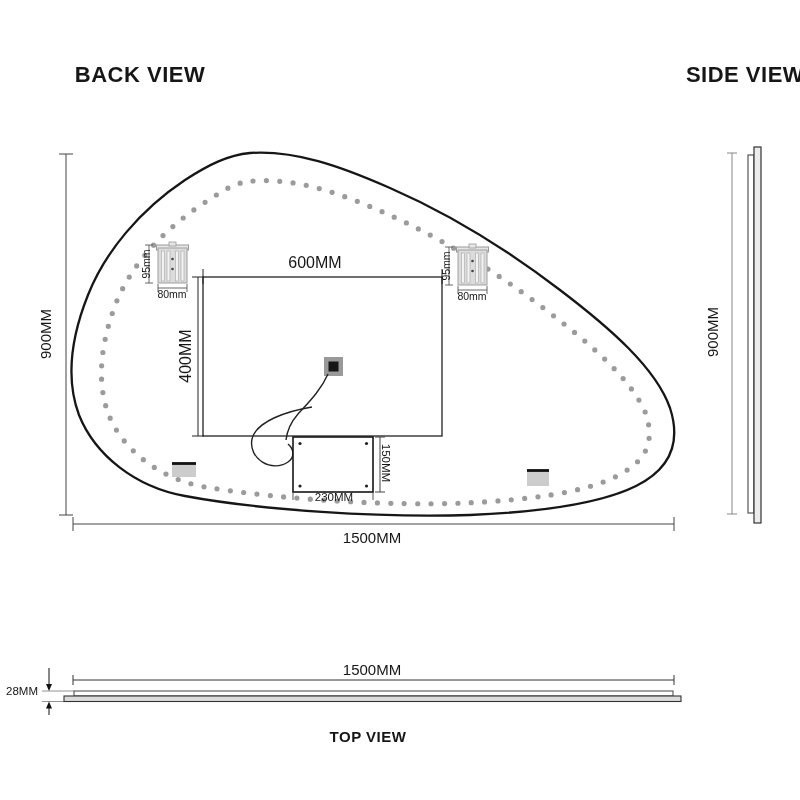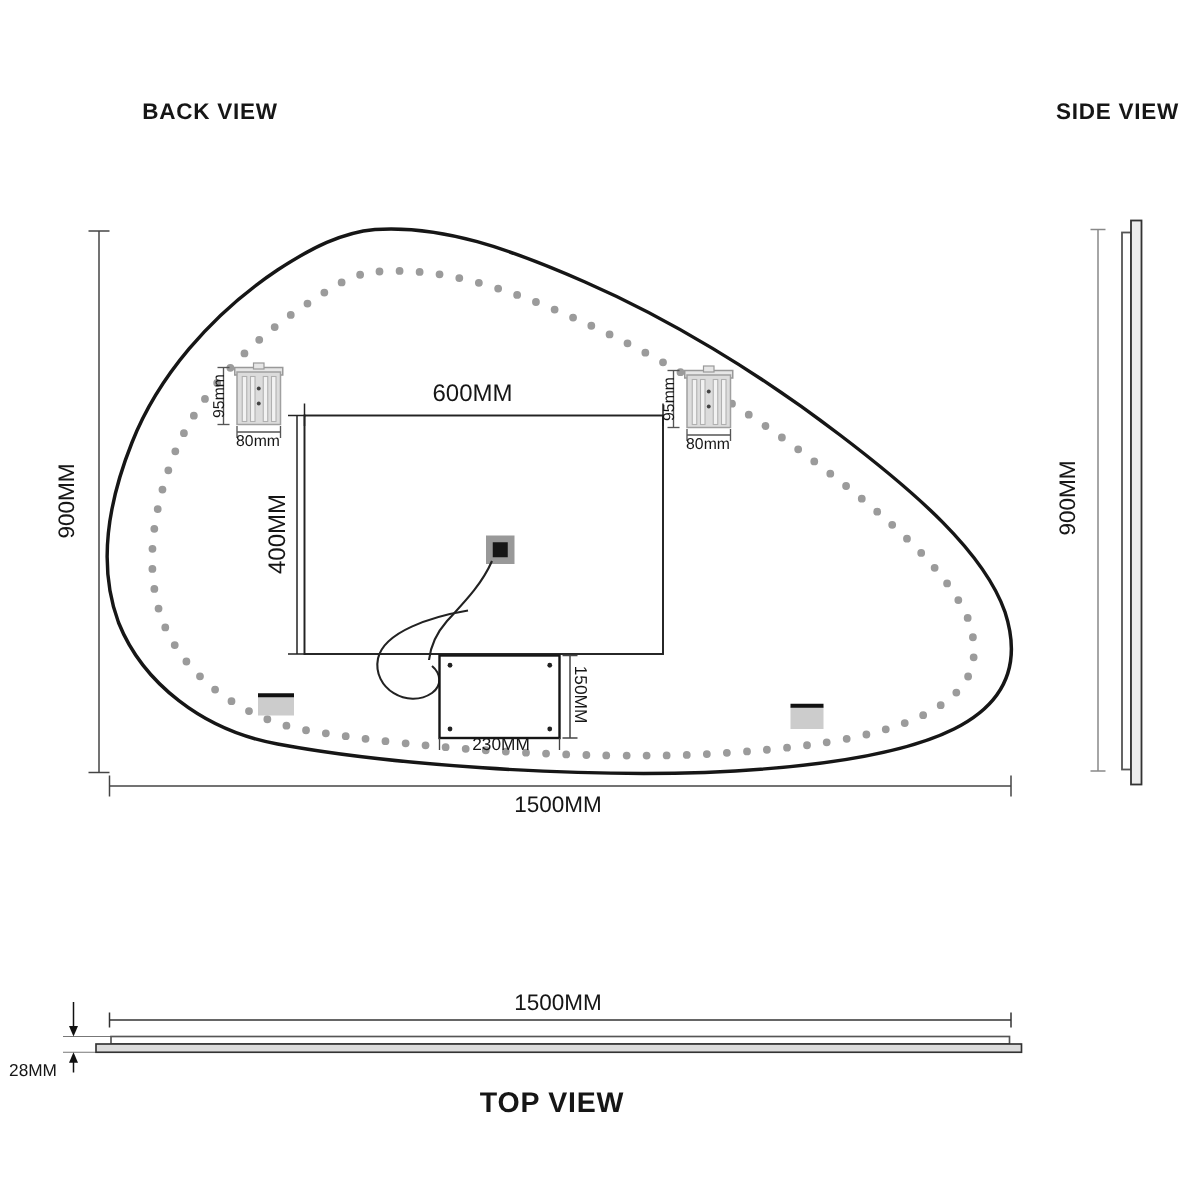--- a/index.html
+++ b/index.html
@@ -3,21 +3,21 @@
 <meta charset="utf-8">
 <style>
   html,body{margin:0;padding:0;background:#fff;}
   #canvas{position:relative;width:800px;height:800px;background:#fff;overflow:hidden;
           font-family:"Liberation Sans", sans-serif;color:#161616;}
   svg{position:absolute;left:0;top:0;}
   .lbl{position:absolute;white-space:nowrap;transform:translate(-50%,-50%);
        font-family:"Liberation Sans", sans-serif;color:#161616;}
   .lbl.rot-ccw{transform:translate(-50%,-50%) rotate(-90deg);}
   .lbl.rot-cw{transform:translate(-50%,-50%) rotate(90deg);}
-  .title{font-weight:bold;font-size:15px;letter-spacing:0.5px;}
+  .title{font-weight:bold;font-size:22px;letter-spacing:0.5px;}
   .dim-lg{font-size:15px;}
   .dim-md{font-size:16px;}
   .dim-sm{font-size:11.5px;}
   .dim-xs{font-size:10.5px;}
 </style>
 </head>
 <body>
 
 <div id="canvas">
 
@@ -178,16 +178,16 @@
 
   <div class="lbl dim-lg rot-ccw" style="left:45px;top:334px;">900MM</div>
   <div class="lbl dim-lg" style="left:372px;top:537px;">1500MM</div>
 
   <div class="lbl dim-sm" style="left:334px;top:497px;">230MM</div>
   <div class="lbl dim-sm rot-cw" style="left:386px;top:463px;">150MM</div>
 
   <div class="lbl dim-lg rot-ccw" style="left:712px;top:332px;">900MM</div>
 
   <div class="lbl dim-lg" style="left:372px;top:669px;">1500MM</div>
-  <div class="lbl dim-sm" style="left:22px;top:714px;">28MM</div>
-  <div class="lbl title" style="left:368px;top:736px;font-size:19px;">TOP VIEW</div>
+  <div class="lbl dim-sm" style="left:22px;top:691px;">28MM</div>
+  <div class="lbl title" style="left:368px;top:736px;font-size:15px;">TOP VIEW</div>
 
 </div>
 
 </body></html>

